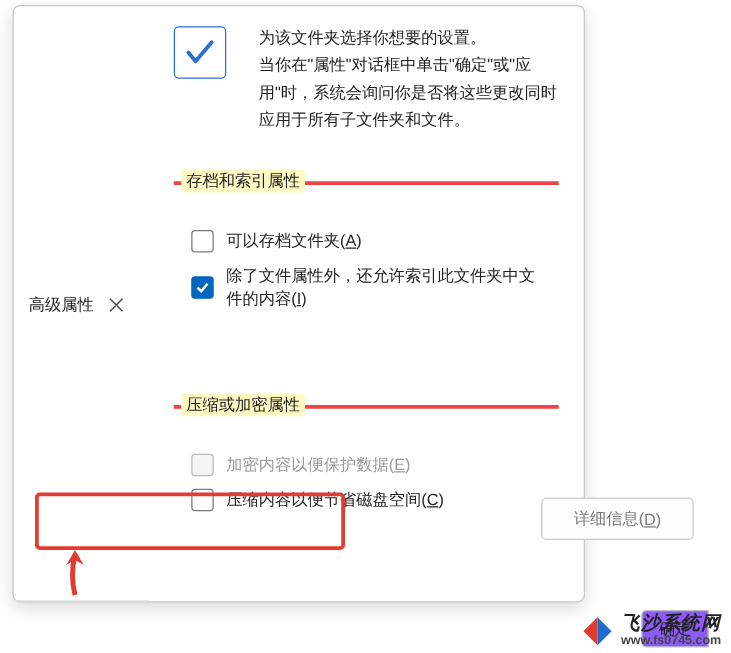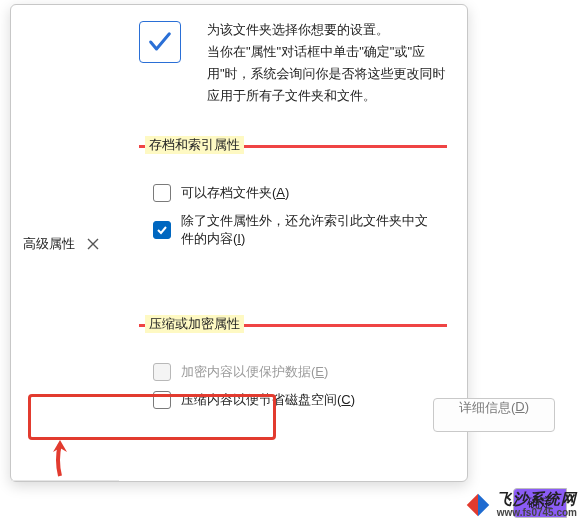--- a/index.html
+++ b/index.html
@@ -106,21 +106,21 @@
   }
 
   .details-btn {
     position:absolute;
     right: 30px;
     top: 398px;
     width: 122px; height: 34px;
     border:1px solid #c9c9c9; border-radius:4px;
     background:#fdfdfd;
     color:#7a7a7a;
-    display:flex; align-items:flex-start; justify-content:center;
+    display:flex; align-items:center; justify-content:center;
     font-size:13px;
   }
 
   .footer {
     position:absolute;
     right: 18px; bottom: 4px;
     display:flex; gap:10px;
   }
   .btn {
     width: 96px; height: 30px;

